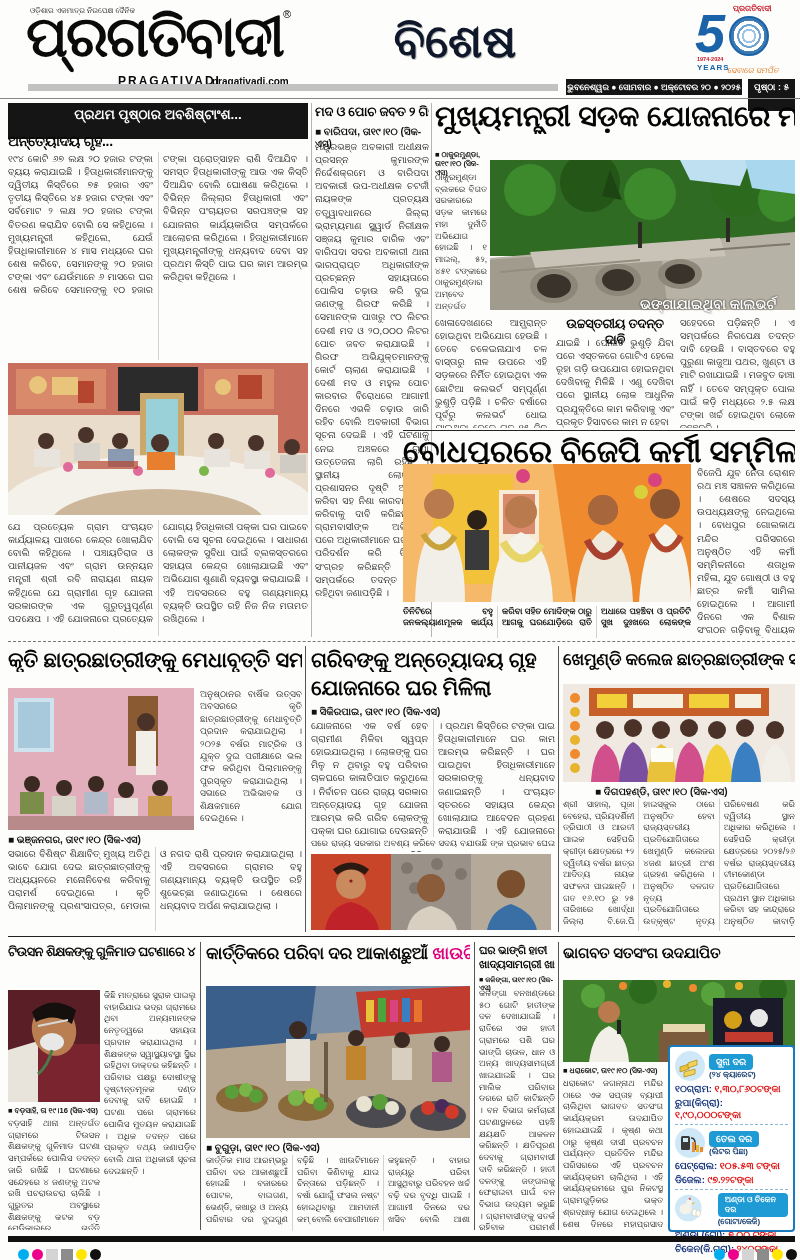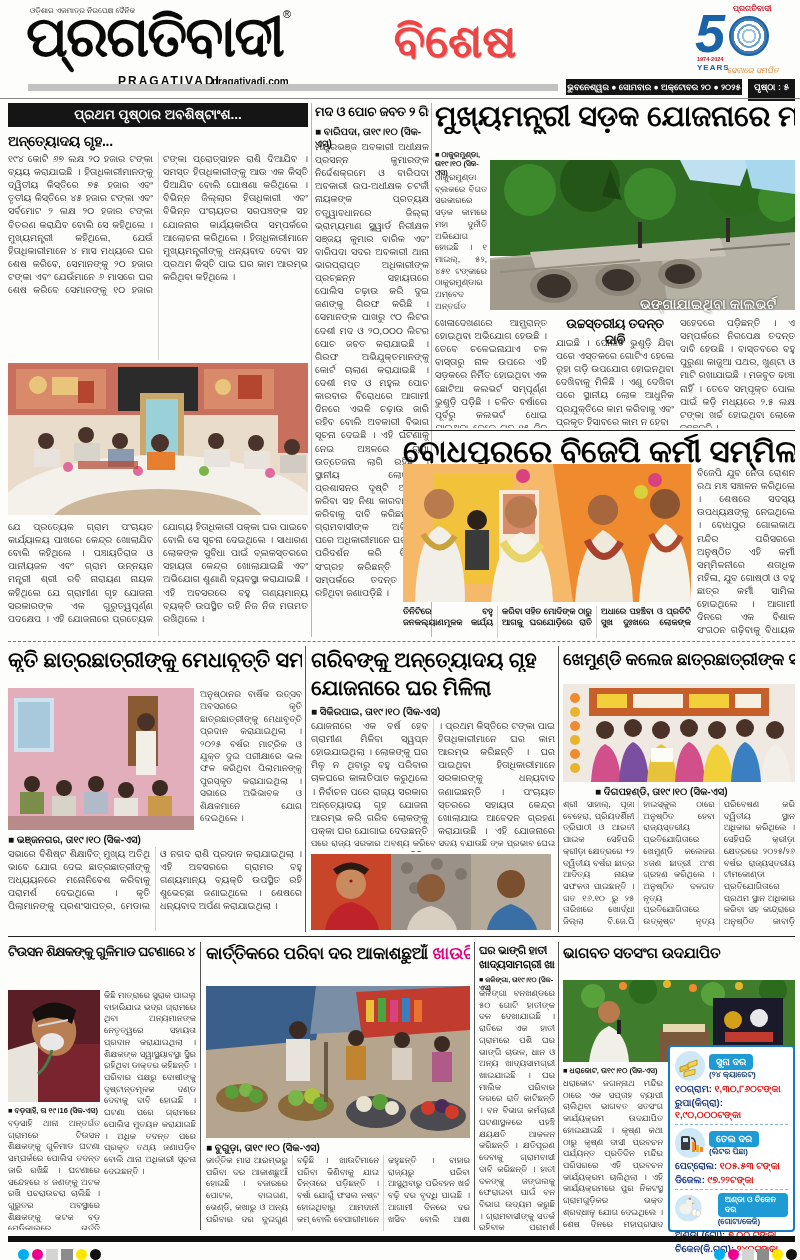--- a/index.html
+++ b/index.html
@@ -31,38 +31,38 @@
 <body>
 
 <div id="page">
 
   <div class="abs" style="left:30px;top:6px;font-size:7.5px;color:#222;">ଓଡ଼ିଶାର ଏକମାତ୍ର ନିରପେକ୍ଷ ଦୈନିକ</div>
   <div class="abs" style="left:26px;top:8px;width:290px;">
     <span style="font-size:56px;font-weight:bold;color:#0a0a0a;letter-spacing:-2px;line-height:1.05;">ପ୍ରଗତିବାଦୀ</span><span style="font-size:11px;vertical-align:top;">®</span>
   </div>
   <div class="abs" style="left:118px;top:74px;font-size:12px;font-weight:bold;letter-spacing:2px;color:#0a0a0a;">PRAGATIVADI</div>
   <div class="abs" style="left:212px;top:76px;font-size:10px;font-weight:bold;color:#0a0a0a;">pragativadi.com</div>
-  <div class="abs" style="left:355px;top:14px;width:200px;text-align:center;font-size:46px;font-weight:bold;color:#ef4444;text-shadow:1px 1px 0 #bbb;">ବିଶେଷ</div>
+  <div class="abs" style="left:355px;top:14px;width:200px;text-align:center;font-size:46px;font-weight:bold;color:#0f172a;text-shadow:1px 1px 0 #bbb;">ବିଶେଷ</div>
 
   <div class="abs" style="left:693px;top:4px;width:102px;height:72px;">
     <div class="abs" style="left:40px;top:0;font-size:8px;font-weight:bold;color:#c41425;">ପ୍ରଗତିବାଦୀ</div>
     <div class="abs" style="left:2px;top:2px;font-size:54px;font-weight:bold;color:#1a63a8;font-style:italic;line-height:1;">5</div>
     <div class="abs" style="left:36px;top:12px;width:40px;height:40px;border-radius:50%;border:2px solid #1a63a8;background:
       radial-gradient(circle at 50% 50%, #ffffff 0 20%, #9cc4e4 21% 28%, #ffffff 29% 38%, #6fa3cf 39% 46%, #ffffff 47% 60%, #3e7ab0 61% 100%);"></div>
     <div class="abs" style="left:4px;top:52px;font-size:5.5px;font-weight:bold;color:#c41425;">1974-2024</div>
     <div class="abs" style="left:4px;top:59px;font-size:8px;font-weight:bold;color:#1a63a8;letter-spacing:1px;">YEARS</div>
     <div class="abs" style="left:34px;top:62px;font-size:8px;font-style:italic;color:#e07820;">ସେବାରେ ସମର୍ପିତ</div>
   </div>
 
   <div class="abs" style="left:28px;top:84px;width:530px;height:7px;background:#c2c2c2;"></div>
   <div class="abs banner" style="left:566px;top:79px;width:176px;height:16px;font-size:8.5px;line-height:16px;">ଭୁବନେଶ୍ୱର ● ସୋମବାର ● ଅକ୍ଟୋବର ୨୦ ● ୨୦୨୫</div>
-  <div class="abs banner" style="left:748px;top:79px;width:47px;height:22px;font-size:9px;line-height:16px;">ପୃଷ୍ଠା : ୫</div>
+  <div class="abs banner" style="left:748px;top:79px;width:47px;height:32px;font-size:9px;line-height:16px;">ପୃଷ୍ଠା : ୫</div>
   <div class="abs hrule" style="left:0;top:98px;width:800px;border-color:#888;"></div>
 
-  <div class="abs banner" style="left:8px;top:103px;width:300px;height:24px;font-size:13.5px;line-height:24px;">ପ୍ରଥମ ପୃଷ୍ଠାର ଅବଶିଷ୍ଟାଂଶ...</div>
+  <div class="abs banner" style="left:8px;top:103px;width:300px;height:36px;font-size:13.5px;line-height:24px;">ପ୍ରଥମ ପୃଷ୍ଠାର ଅବଶିଷ୍ଟାଂଶ...</div>
   <div class="abs head" style="left:8px;top:133px;font-size:14px;">ଅନ୍ତ୍ୟୋଦୟ ଗୃହ...</div>
   <div class="abs body-txt col2" style="left:8px;top:152px;width:300px;height:208px;">୧୯୪ କୋଟି ୬୭ ଲକ୍ଷ ୨୦ ହଜାର ଟଙ୍କା ବ୍ୟୟ କରାଯାଇଛି । ହିତାଧିକାରୀମାନଙ୍କୁ ଦ୍ୱିତୀୟ କିସ୍ତିରେ ୭୫ ହଜାର ଏବଂ ତୃତୀୟ କିସ୍ତିରେ ୪୫ ହଜାର ଟଙ୍କା ଏବଂ ସର୍ବମୋଟ ୨ ଲକ୍ଷ ୨୦ ହଜାର ଟଙ୍କା ବିତରଣ କରାଯିବ ବୋଲି ସେ କହିଥିଲେ । ମୁଖ୍ୟମନ୍ତ୍ରୀ କହିଥିଲେ, ଯେଉଁ ହିତାଧିକାରୀମାନେ ୪ ମାସ ମଧ୍ୟରେ ଘର ଶେଷ କରିବେ, ସେମାନଙ୍କୁ ୨୦ ହଜାର ଟଙ୍କା ଏବଂ ଯେଉଁମାନେ ୬ ମାସରେ ଘର ଶେଷ କରିବେ ସେମାନଙ୍କୁ ୧୦ ହଜାର ଟଙ୍କା ପ୍ରୋତ୍ସାହନ ରାଶି ଦିଆଯିବ । ସମସ୍ତ ହିତାଧିକାରୀଙ୍କୁ ଆଉ ଏକ କିସ୍ତି ଦିଆଯିବ ବୋଲି ଘୋଷଣା କରିଥିଲେ । ବିଭିନ୍ନ ଜିଲ୍ଲାର ହିତାଧିକାରୀ ଏବଂ ବିଭିନ୍ନ ପଂଚାୟତର ସରପଞ୍ଚଙ୍କ ସହ ଯୋଜନାର କାର୍ଯ୍ୟକାରିତା ସମ୍ପର୍କରେ ଆଲୋଚନା କରିଥିଲେ । ହିତାଧିକାରୀମାନେ ମୁଖ୍ୟମନ୍ତ୍ରୀଙ୍କୁ ଧନ୍ୟବାଦ ଦେବା ସହ ପ୍ରଥମ କିସ୍ତି ପାଇ ଘର କାମ ଆରମ୍ଭ କରିଥିବା କହିଥିଲେ ।</div>
 
   <svg class="abs photo" style="left:8px;top:363px;" width="300" height="152" viewBox="0 0 300 152">
     <rect width="300" height="152" fill="#e9dccb"></rect>
     <rect x="0" y="0" width="300" height="52" fill="#c96f5e"></rect>
     <rect x="8" y="6" width="90" height="40" fill="#d98a6a"></rect>
       <circle cx="30" cy="22" r="9" fill="#e8c57a"></circle>
       <rect x="44" y="14" width="26" height="18" fill="#e8c57a"></rect>
       <rect x="70" y="18" width="16" height="22" fill="#b4452f"></rect>

